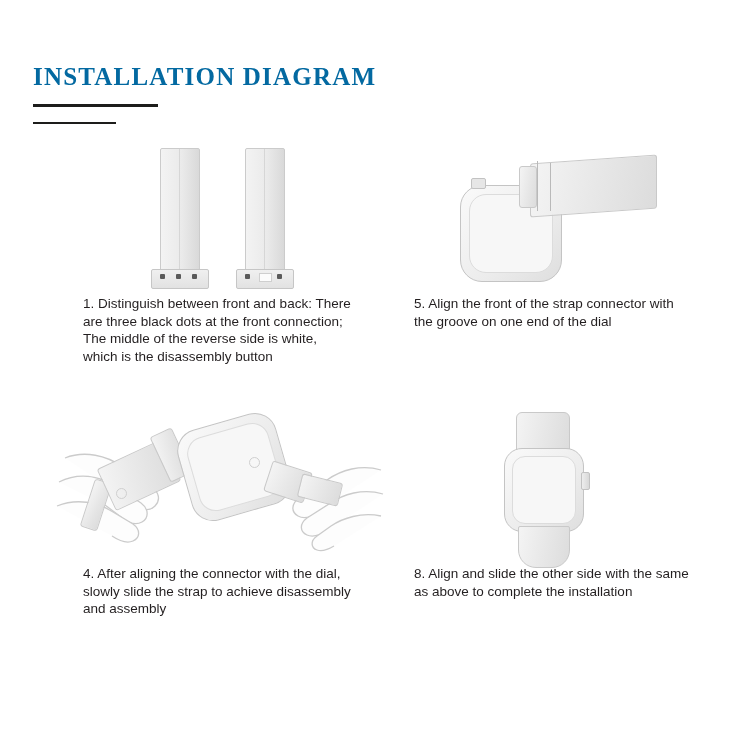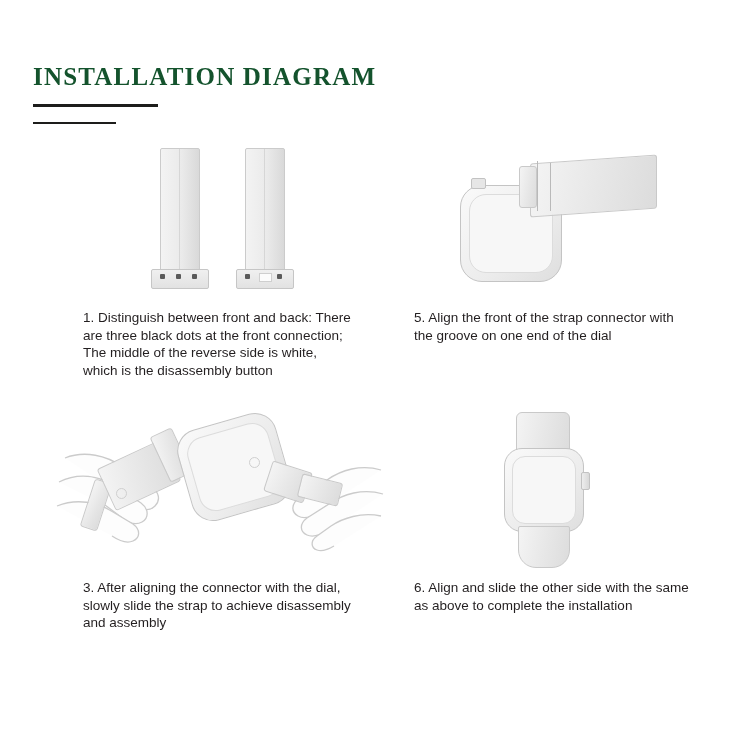--- a/index.html
+++ b/index.html
@@ -21,21 +21,21 @@
     box-sizing: border-box;
   }
   .title {
     position: absolute;
     left: 33px;
     top: 63px;
     font-family: "Liberation Serif", serif;
     font-size: 25px;
     font-weight: bold;
     letter-spacing: 1.2px;
-    color: #14532d;
+    color: #0369a1;
     white-space: nowrap;
   }
   .rule-long {
     position: absolute;
     left: 33px;
     top: 104px;
     width: 125px;
     height: 3px;
     background: #1d1d1b;
   }
@@ -68,21 +68,21 @@
     position: relative;
     width: 330px;
     height: 155px;
   }
   .caption {
     font-size: 13.5px;
     line-height: 17.5px;
     color: #231f20;
     width: 272px;
     margin-left: 28px;
-    margin-top: 14px;
+    margin-top: 0;
   }
   .cell-2 .caption, .cell-4 .caption { margin-left: 14px; width: 280px; }
 
   
   .band {
     position: absolute;
     background: linear-gradient(100deg, #f4f4f4 0%, #e9e9e9 45%, #dcdcdc 100%);
     border: 1px solid #c9c9c9;
     border-radius: 3px;
   }
@@ -222,31 +222,31 @@
         <div class="screen" style="left:137px; top:19px; width:82px; height:74px; transform: rotate(-16deg);"></div>
 
         
         <div class="band" style="left:212px; top:56px; width:40px; height:30px; transform: rotate(18deg);"></div>
         <div class="band" style="left:244px; top:68px; width:40px; height:22px; transform: rotate(14deg);"></div>
 
         
         <div style="position:absolute;left:61px;top:78px;width:9px;height:9px;border:1.5px solid #cfcfcf;border-radius:50%;"></div>
         <div style="position:absolute;left:194px;top:47px;width:9px;height:9px;border:1.5px solid #cfcfcf;border-radius:50%;"></div>
       </div>
-      <div class="caption">3. After aligning the connector with the dial, slowly slide the strap to achieve disassembly and assembly</div>
+      <div class="caption">4. After aligning the connector with the dial, slowly slide the strap to achieve disassembly and assembly</div>
     </div>
 
     <div class="cell cell-4">
       <div class="art">
 
         <div class="band" style="left:116px; top:2px; width:52px; height:42px; border-radius:6px 6px 2px 2px;"></div>
 
         <div class="watch-body" style="left:104px; top:38px; width:78px; height:82px; border-radius:18px;"></div>
         <div class="screen" style="left:112px; top:46px; width:62px; height:66px; border-radius:13px;"></div>
         <div class="crown" style="left:181px; top:62px;"></div>
 
         <div class="band" style="left:118px; top:116px; width:50px; height:40px; border-radius:2px 2px 18px 18px;"></div>
       </div>
-      <div class="caption">6. Align and slide the other side with the same as above to complete the installation</div>
+      <div class="caption">8. Align and slide the other side with the same as above to complete the installation</div>
     </div>
 
   </div>
 </div>
 
 </body></html>

